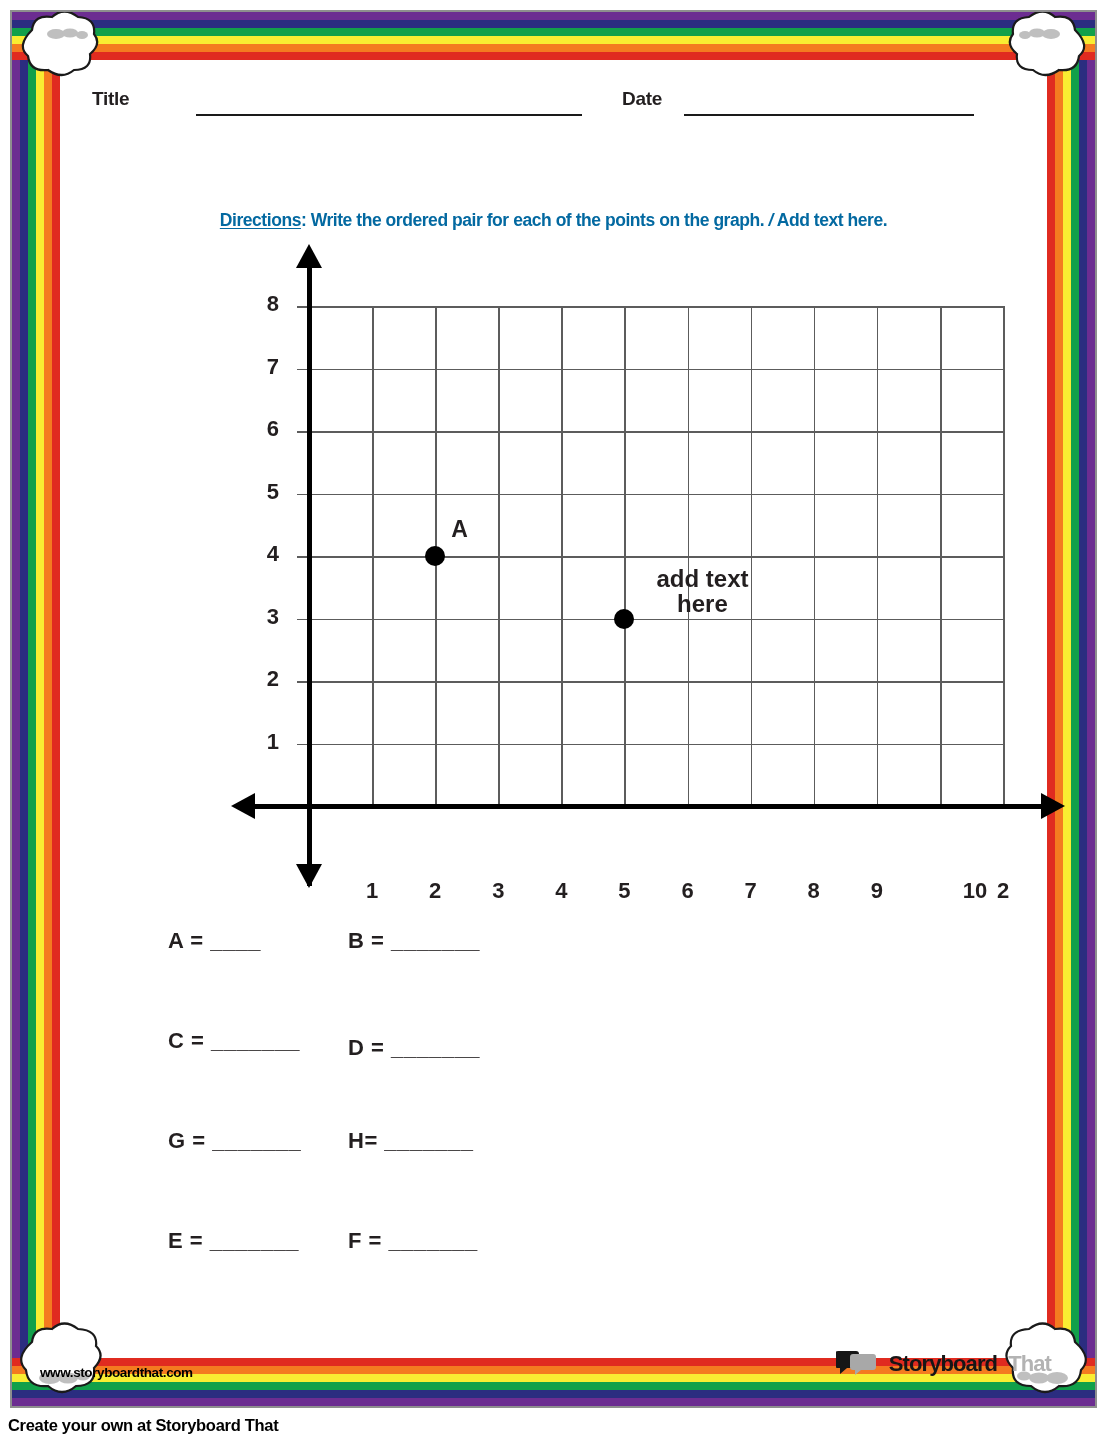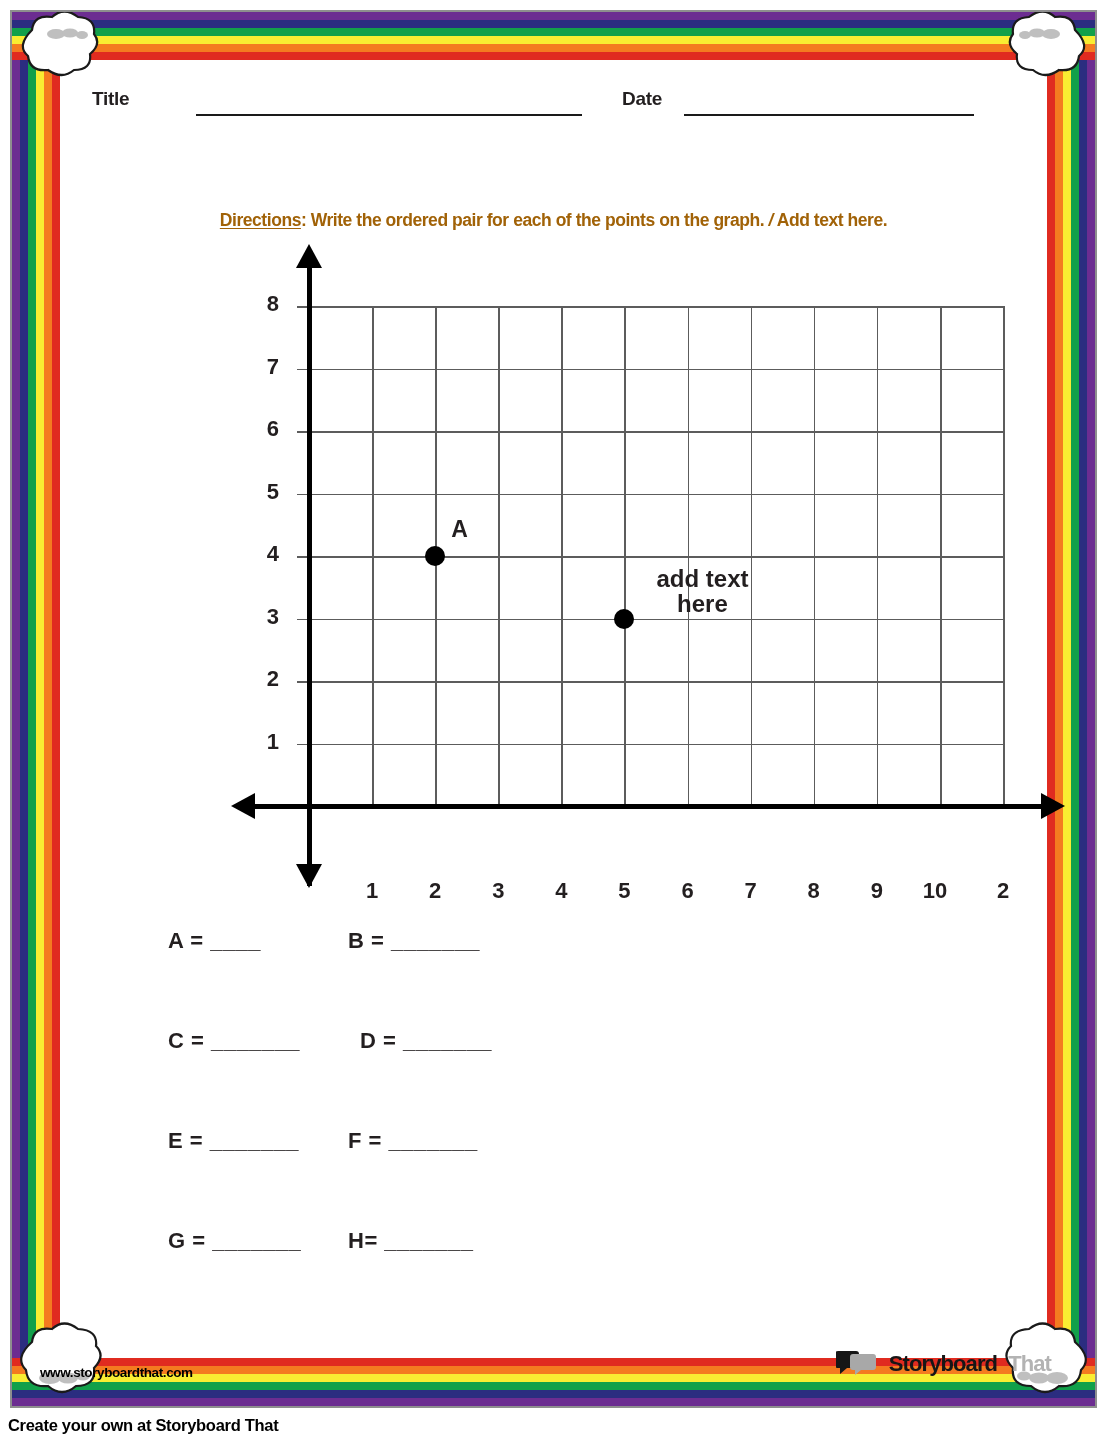--- a/index.html
+++ b/index.html
@@ -99,21 +99,21 @@
     white-space: nowrap;
   }
 
   
   .directions {
     position: absolute;
     left: 0; right: 0; top: 142px;
     text-align: center;
     font-size: 17.5px;
     font-weight: 700;
-    color: #a16207;
+    color: #0369a1;
     letter-spacing: -0.45px;
     white-space: nowrap;
   }
   .directions u { text-decoration: underline; text-underline-offset: 2px; }
   .directions i { font-style: italic; }
 
   
   .graph {
     position: absolute;
     left: 90px;
@@ -387,48 +387,48 @@
             <div class="ytick" style="left: 81px; top: 33px;">8</div>
             <div class="xtick" style="left: 190.091px; top: 620px;">1</div>
             <div class="xtick" style="left: 253.182px; top: 620px;">2</div>
             <div class="xtick" style="left: 316.273px; top: 620px;">3</div>
             <div class="xtick" style="left: 379.364px; top: 620px;">4</div>
             <div class="xtick" style="left: 442.455px; top: 620px;">5</div>
             <div class="xtick" style="left: 505.545px; top: 620px;">6</div>
             <div class="xtick" style="left: 568.636px; top: 620px;">7</div>
             <div class="xtick" style="left: 631.727px; top: 620px;">8</div>
             <div class="xtick" style="left: 694.818px; top: 620px;">9</div>
-            <div class="xtick" style="left: 753px; top: 620px;">10</div>
+            <div class="xtick" style="left: 793px; top: 620px;">10</div>
             <div class="xtick" style="left: 821px; top: 620px;">2</div>
           </div>
         <div id="points-layer">
             <div class="pt-dot" style="left: 267.182px; top: 288px;"></div>
             <div class="pt-label" style="left: 293.182px; top: 260px;">A</div>
             <div class="pt-dot" style="left: 456.455px; top: 350.5px;"></div>
             <div class="pt-label multi" style="left: 498.455px; top: 309px;">add text
 here</div>
           </div>
       </div>
 
       <div class="answers" id="answers">
           <div class="ans-row">
             <div class="ans-cell" style="left: 0px;">A = ____</div>
             <div class="ans-cell" style="left: 180px;">B = _______</div>
           </div>
           <div class="ans-row">
             <div class="ans-cell" style="left: 0px;">C = _______</div>
-            <div class="ans-cell" style="left: 192px;">D = _______</div>
+            <div class="ans-cell" style="left: 180px; margin-top: 7px;">D = _______</div>
+          </div>
+          <div class="ans-row">
+            <div class="ans-cell" style="left: 0px;">G = _______</div>
+            <div class="ans-cell" style="left: 180px;">H= _______</div>
           </div>
           <div class="ans-row">
             <div class="ans-cell" style="left: 0px;">E = _______</div>
             <div class="ans-cell" style="left: 180px;">F = _______</div>
           </div>
-          <div class="ans-row">
-            <div class="ans-cell" style="left: 0px;">G = _______</div>
-            <div class="ans-cell" style="left: 180px;">H= _______</div>
-          </div>
         </div>
 
     </div>
   </div>
 
   <div class="page-caption">Create your own at Storyboard That</div>
 </div>
 
 </body></html>

